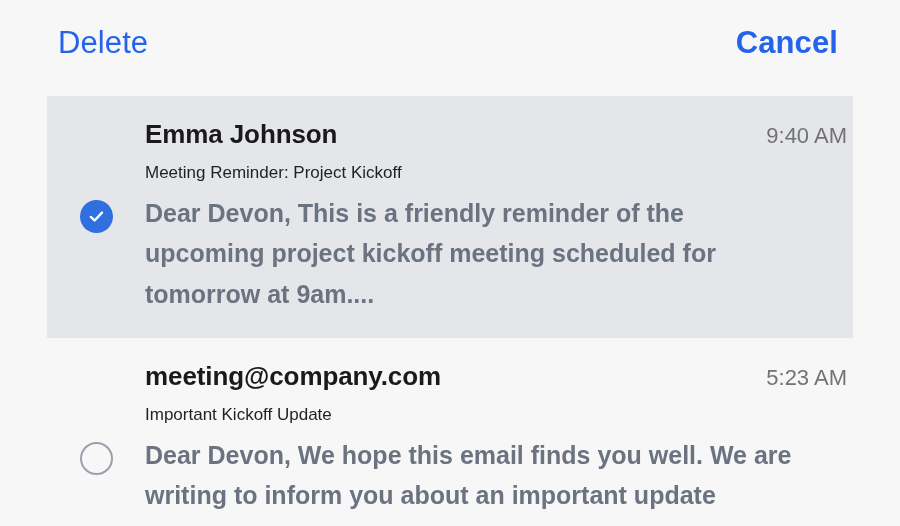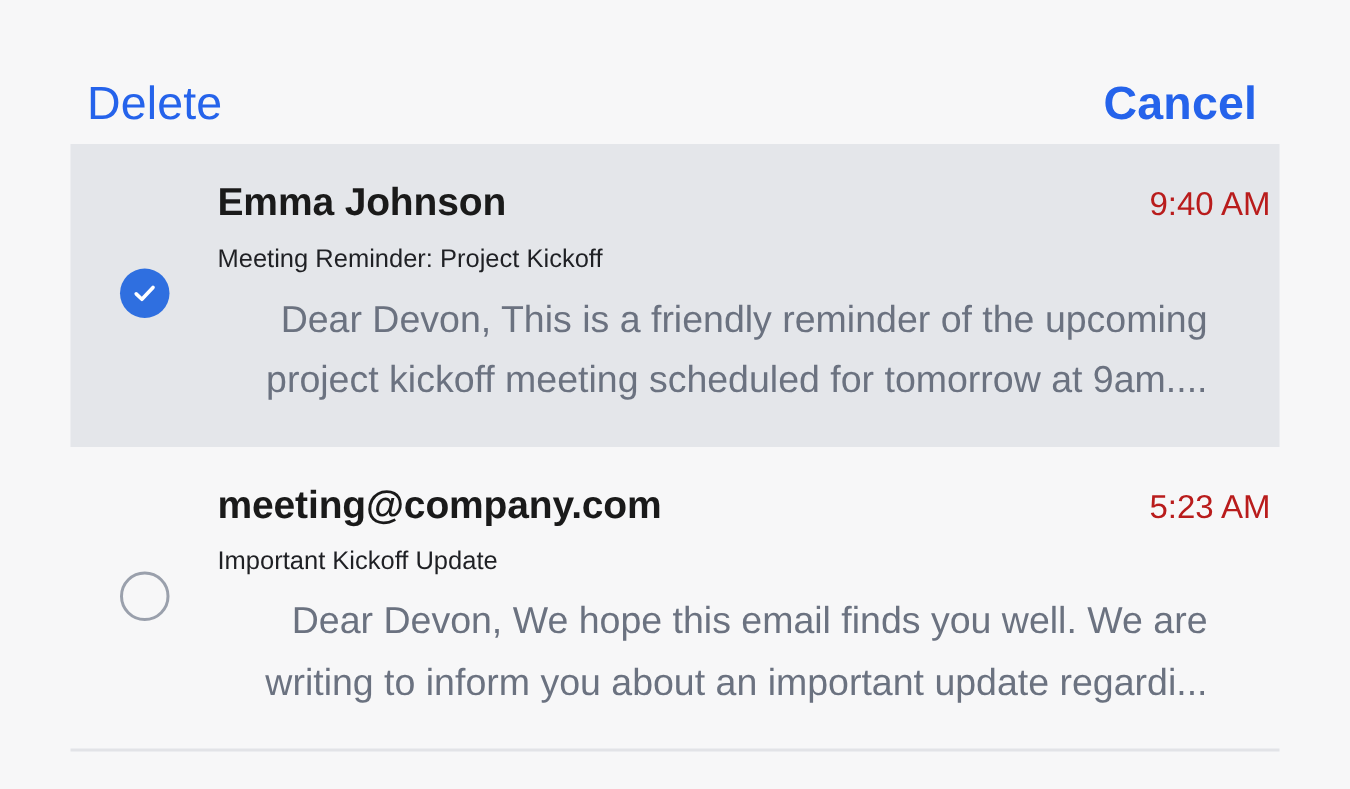--- a/index.html
+++ b/index.html
@@ -18,21 +18,21 @@
   }
 
   
   .action-bar {
     position: absolute;
     top: 0;
     left: 0;
     width: 900px;
     height: 84px;
     display: flex;
-    align-items: flex-end;
+    align-items: center;
     justify-content: space-between;
     padding: 0 62px 0 58px;
   }
   .action-link {
     color: #2563eb;
     font-size: 31px;
     font-weight: 400;
     line-height: 1;
     letter-spacing: 0.1px;
     cursor: pointer;
@@ -111,43 +111,42 @@
     color: #1a1a1a;
     line-height: 1.25;
     letter-spacing: -0.1px;
     white-space: nowrap;
     overflow: hidden;
     text-overflow: ellipsis;
   }
   .timestamp {
     font-size: 22px;
     font-weight: 400;
-    color: #b91c1c;
+    color: #737373;
     line-height: 1.25;
     white-space: nowrap;
     flex: 0 0 auto;
   }
   .subject {
     font-size: 17px;
     font-weight: 400;
     color: #1f2024;
     line-height: 1.3;
     margin-top: 11px;
     white-space: nowrap;
     overflow: hidden;
     text-overflow: ellipsis;
   }
   .preview {
     font-size: 25px;
-    font-weight: 400;
+    font-weight: 700;
     color: #6b7280;
     line-height: 1.62;
     margin-top: 9px;
     max-width: 660px;
-    text-align: right;
   }
 
   .divider {
     width: 806px;
     margin-left: 47px;
     height: 2px;
     background: #e2e3e7;
   }
 </style>
 </head>

